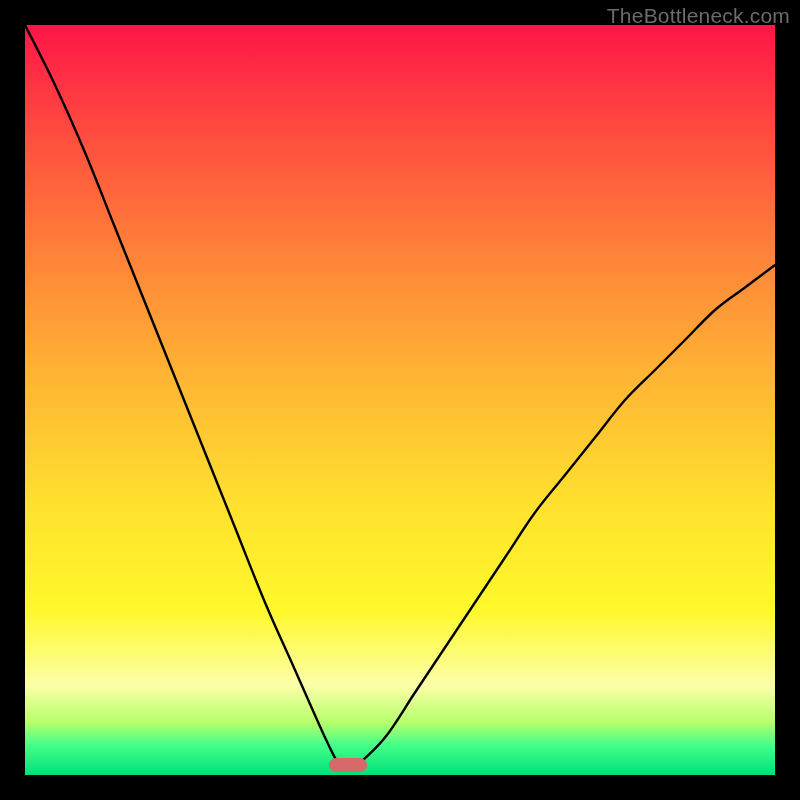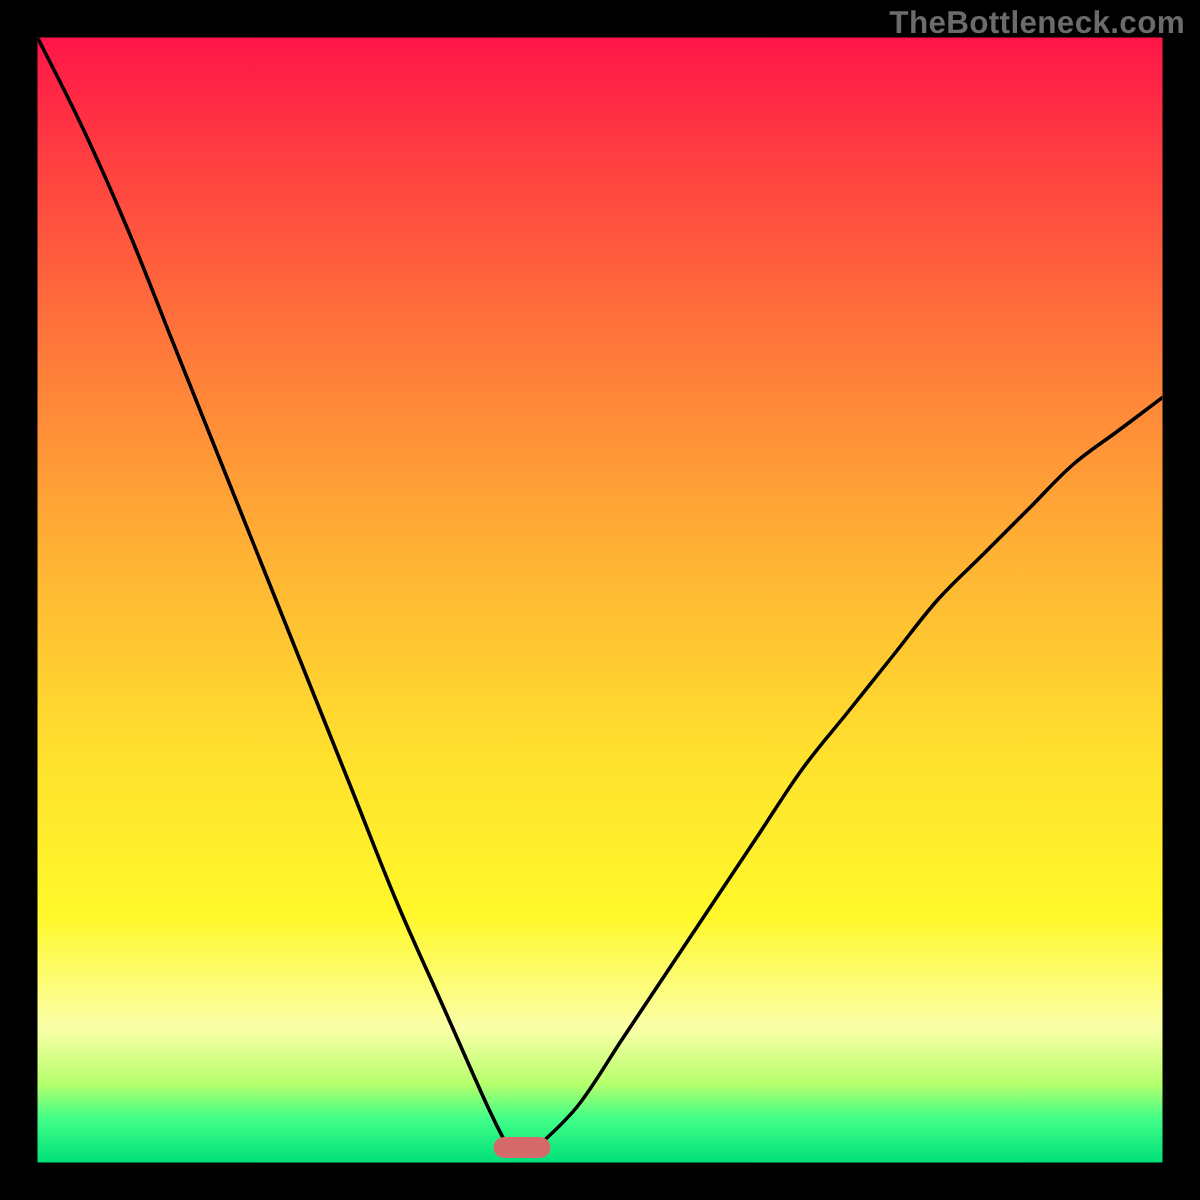--- a/index.html
+++ b/index.html
@@ -35,21 +35,21 @@
       #44ff88 96%,
       #00e07a 100%
     );
   }
   .watermark {
     position: absolute;
     top: 4px;
     right: 10px;
     color: #6b6b6b;
     font-size: 21px;
-    font-weight: 700;
+    font-weight: 400;
     letter-spacing: 0.2px;
     z-index: 5;
   }
   svg.curve {
     position: absolute;
     left: 0; top: 0;
     width: 750px;
     height: 750px;
     z-index: 3;
   }

